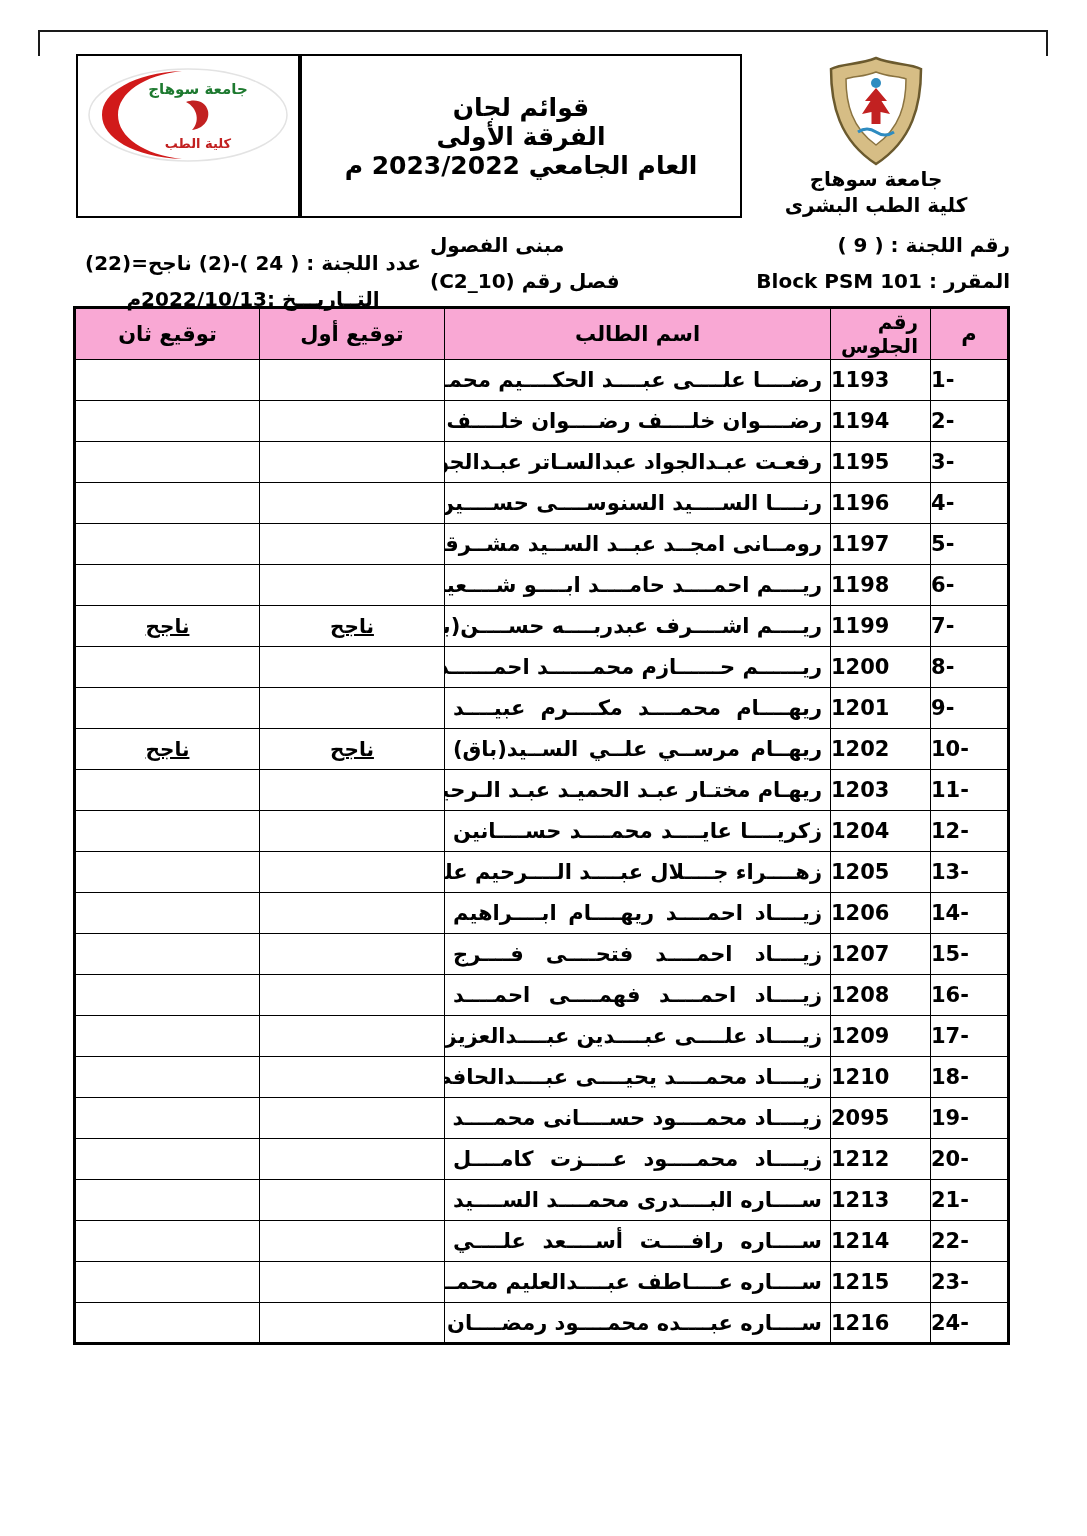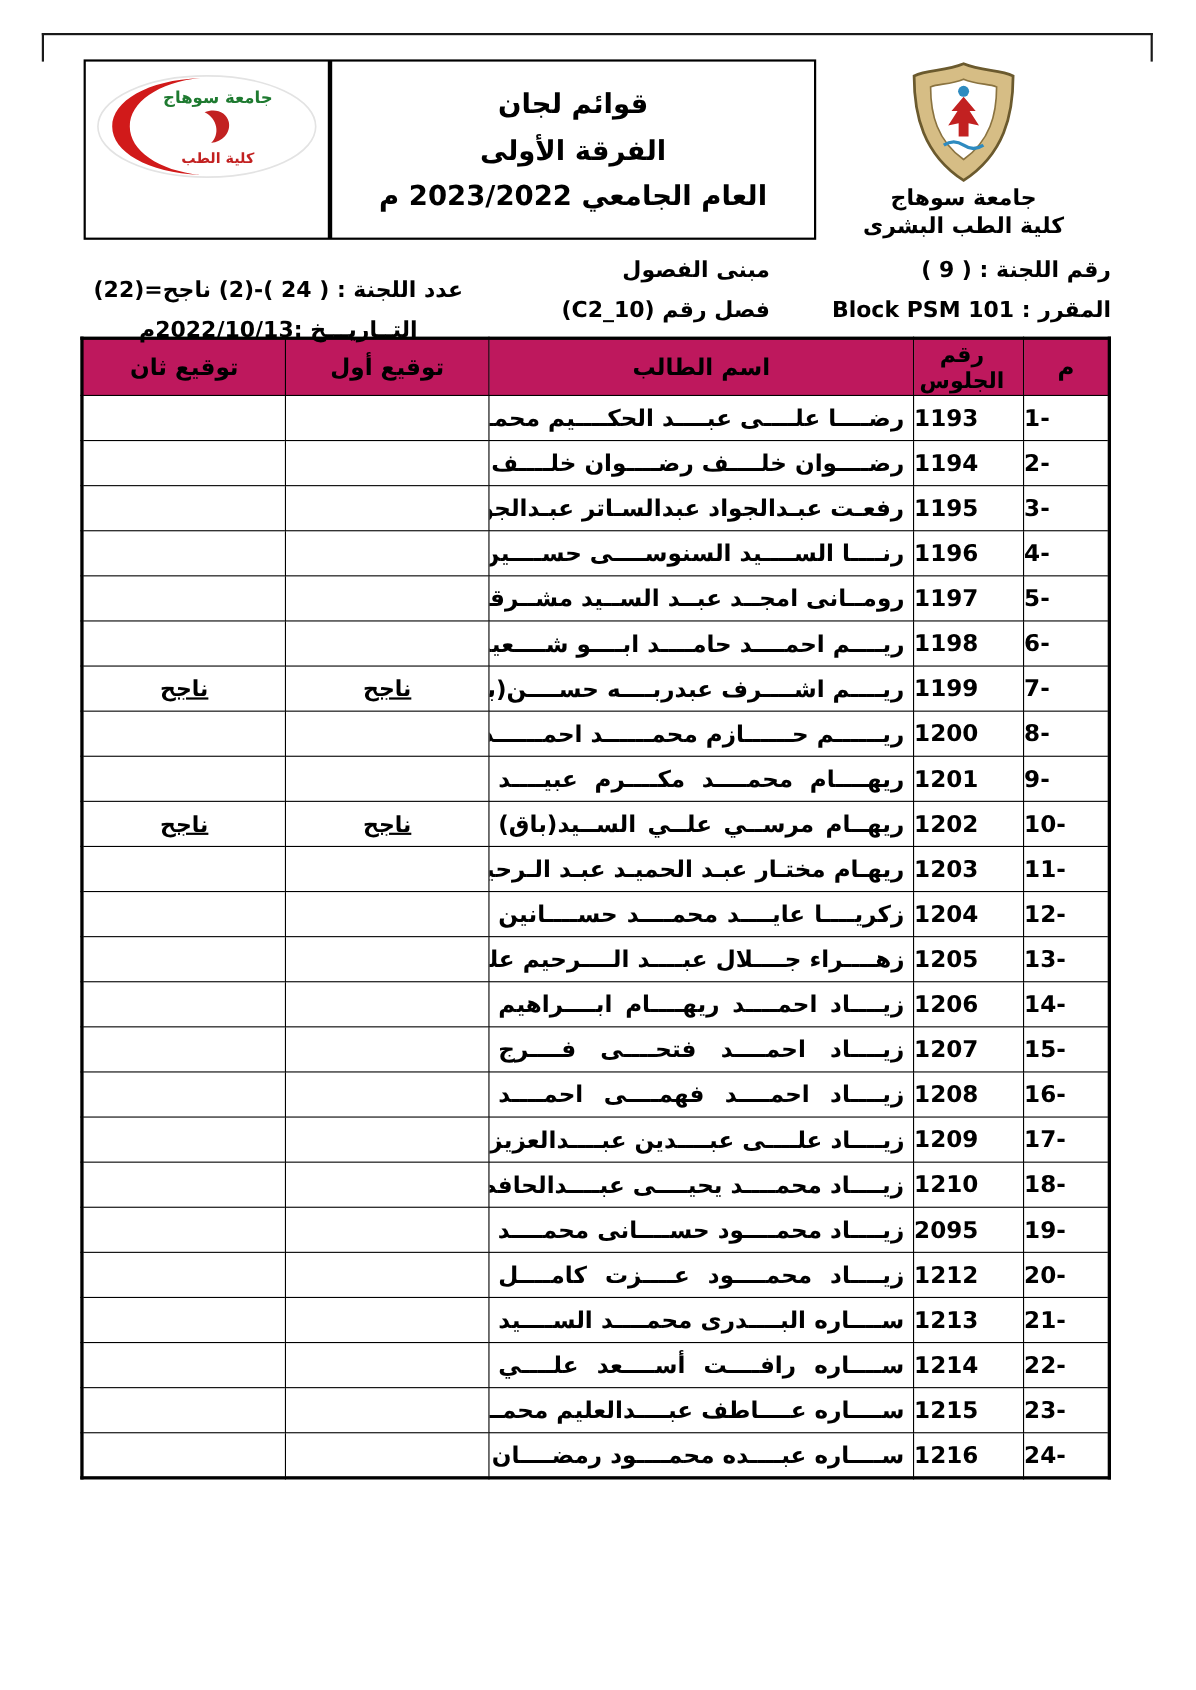--- a/index.html
+++ b/index.html
@@ -12,40 +12,40 @@
     position: absolute; top: 30px; left: 38px; width: 1010px; height: 26px;
     border-top: 2px solid #1a1a1a; border-left: 2px solid #1a1a1a; border-right: 2px solid #1a1a1a;
   }
   .content { position: absolute; top: 54px; left: 76px; width: 934px; }
 
   .header { display: flex; width: 100%; }
   .header-right { width: 268px; display: flex; flex-direction: column; align-items: center; padding-top: 2px; }
   .uni-name { font-weight: bold; font-size: 20px; line-height: 1.3; text-align: center; }
   .header-center {
     width: 442px; height: 164px; border: 2px solid #000;
-    display: flex; flex-direction: column; justify-content: space-between; align-items: center; padding: 24px 4px;
+    display: flex; flex-direction: column; justify-content: center; align-items: center; padding: 24px 4px;
   }
   .title-line { font-weight: bold; font-size: 25px; text-align: center; }
   .header-left { width: 224px; height: 164px; border: 2px solid #000; display: flex; flex-direction: column; }
   .logo-cell { height: 118px; display: flex; align-items: center; justify-content: center; overflow: hidden; }
   .admin-cell {
     border-top: 2px solid #000; flex: 1; display: flex; align-items: center; justify-content: center;
     font-weight: bold; font-size: 17px;
   }
 
   .info-row { display: flex; align-items: center; height: 34px; font-weight: bold; font-size: 20px; margin-top: 2px; }
   .info-row.first { margin-top: 10px; }
   .info-right { width: 310px; text-align: right; }
-  .info-center { width: 270px; text-align: right; }
+  .info-center { width: 270px; text-align: left; }
   .info-left { flex: 1; text-align: center; margin-top: 36px; }
 
   table.roster { width: 934px; margin-top: 8px; border-collapse: collapse; border: 3px solid #000; table-layout: fixed; }
   .roster th, .roster td { border: 1px solid #000; vertical-align: middle; }
-  .roster th { background: #be185d; font-weight: bold; font-size: 21px; height: 52px; text-align: center; margin-top: 43px; }
-  th.col-seat { padding-right: 12px; white-space: pre-line; line-height: 1.2; font-size: 20px; }
+  .roster th { background: #f9a8d4; font-weight: bold; font-size: 21px; height: 52px; text-align: center; margin-top: 43px; }
+  th.col-seat { text-align: right; padding-right: 12px; white-space: pre-line; line-height: 1.2; font-size: 20px; }
   .roster td { height: 41px; font-weight: bold; }
   td.col-m, td.col-seat { text-align: left; font-size: 21px; }
   td.col-name {
     font-size: 21px; padding: 0 8px; white-space: nowrap; overflow: hidden;
     text-align: justify; text-align-last: justify;
   }
   td.col-sig { text-align: center; font-size: 20px; text-decoration: underline; }
   col.c-m { width: 78px; } col.c-seat { width: 100px; } col.c-name { width: 386px; } col.c-sig { width: 185px; }
 </style>
 </head>

